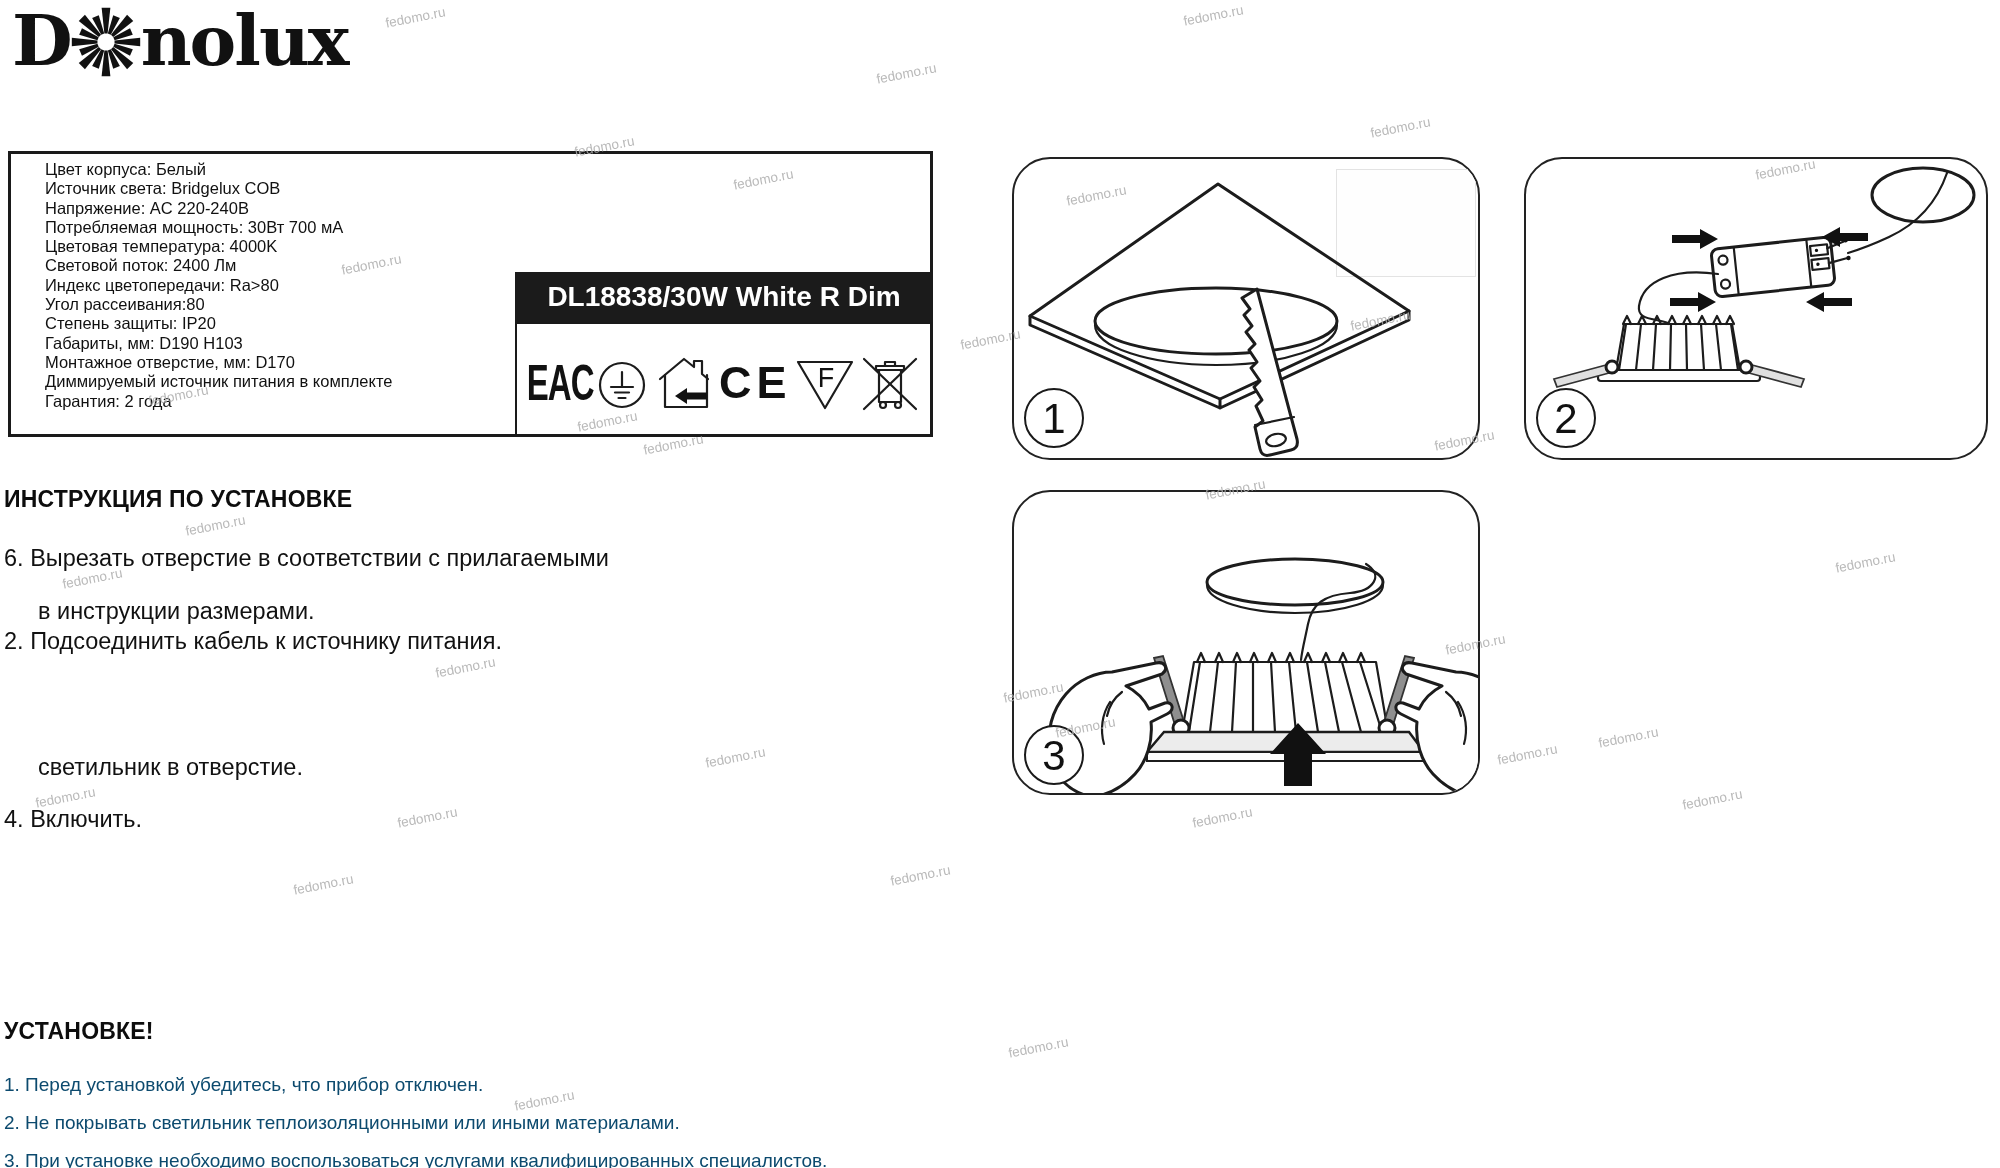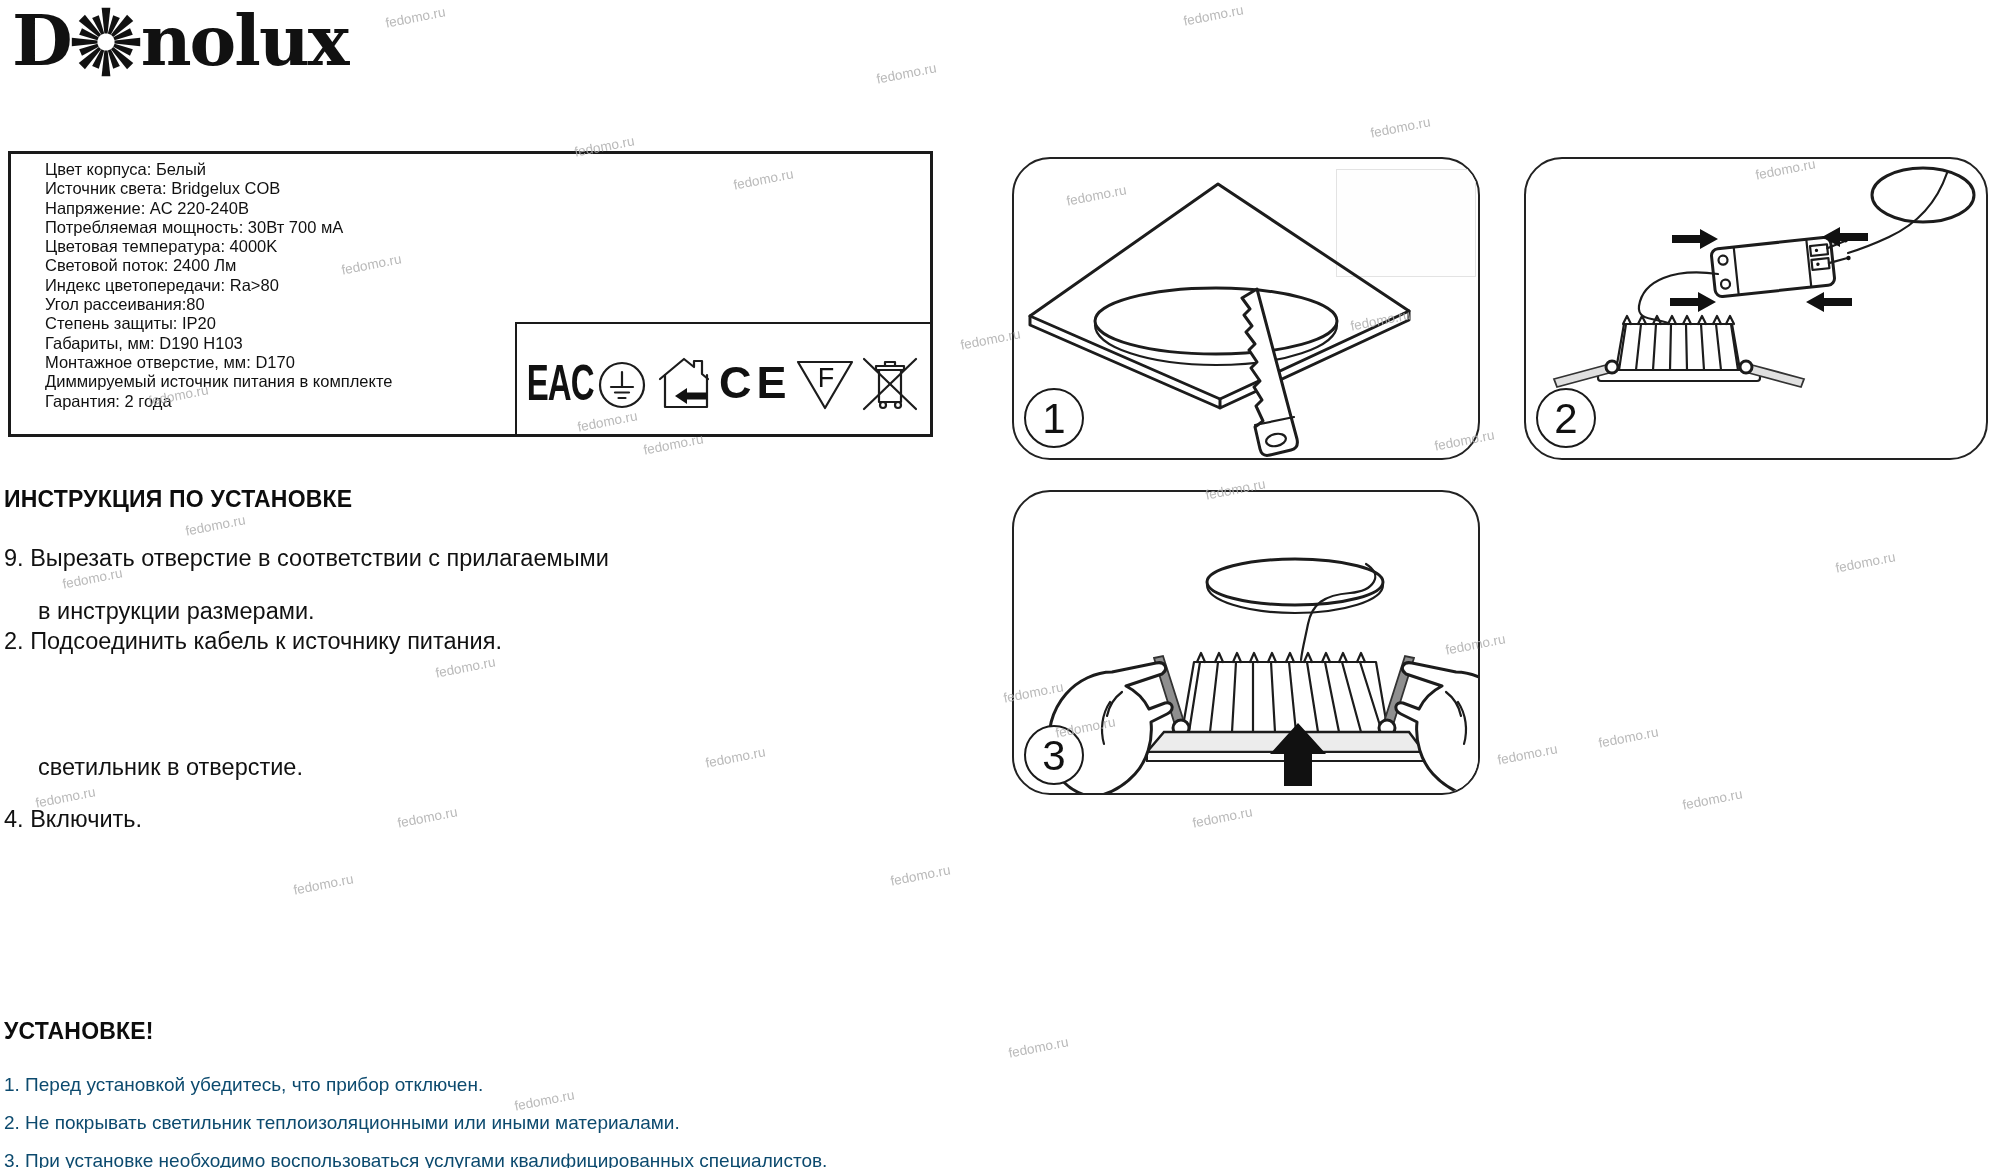--- a/index.html
+++ b/index.html
@@ -73,20 +73,21 @@
     <div>Цветовая температура: 4000K</div>
     <div>Световой поток: 2400 Лм</div>
     <div>Индекс цветопередачи: Ra&gt;80</div>
     <div>Угол рассеивания:80</div>
     <div>Степень защиты: IP20</div>
     <div>Габариты, мм: D190 H103</div>
     <div>Монтажное отверстие, мм: D170</div>
     <div>Диммируемый источник питания в комплекте</div>
     <div>Гарантия: 2 года</div>
   </div>
+  <div class="model-label">DL18838/30W White R Dim 4000K</div>
 
   <div class="icons-box">
     <span class="eac">EAC</span>
     <svg width="54" height="54" viewBox="-27 -27 54 54" style="position:static">
       <circle cx="0" cy="2" r="22" class="ill2"></circle>
       <line x1="0" y1="-11" x2="0" y2="3" class="ill2"></line>
       <line x1="-11" y1="4" x2="11" y2="4" class="ill2"></line>
       <line x1="-7" y1="9.5" x2="7" y2="9.5" class="ill2"></line>
       <line x1="-3.5" y1="15" x2="3.5" y2="15" class="ill2"></line>
     </svg>
@@ -105,21 +106,21 @@
       <rect x="-14" y="-17" width="28" height="4" class="ill2"></rect>
       <rect x="-5" y="-21" width="10" height="4" class="ill2"></rect>
       <circle cx="-7" cy="22" r="3" class="ill2"></circle>
       <circle cx="8" cy="22" r="3" class="ill2"></circle>
       <line x1="-26" y1="-24" x2="26" y2="26" class="ill2"></line>
       <line x1="26" y1="-24" x2="-26" y2="26" class="ill2"></line>
     </svg>
   </div>
 
   <div class="h-title" style="top:486px">ИНСТРУКЦИЯ ПО УСТАНОВКЕ</div>
-  <div class="step" style="top:545px">9. Вырезать отверстие в соответствии с прилагаемыми</div>
+  <div class="step" style="top:545px">6. Вырезать отверстие в соответствии с прилагаемыми</div>
   <div class="step cont" style="top:598px">в инструкции размерами.</div>
   <div class="step" style="top:628px">2. Подсоединить кабель к источнику питания.</div>
   <div class="step cont" style="top:754px">светильник в отверстие.</div>
   <div class="step" style="top:806px">4. Включить.</div>
 
   <div class="h-title" style="top:1018px">УСТАНОВКЕ!</div>
   <div class="warn-item" style="top:1066px">1. Перед установкой убедитесь, что прибор отключен.</div>
   <div class="warn-item" style="top:1104px">2. Не покрывать светильник теплоизоляционными или иными материалами.</div>
   <div class="warn-item" style="top:1142px">3. При установке необходимо воспользоваться услугами квалифицированных специалистов.</div>
 

